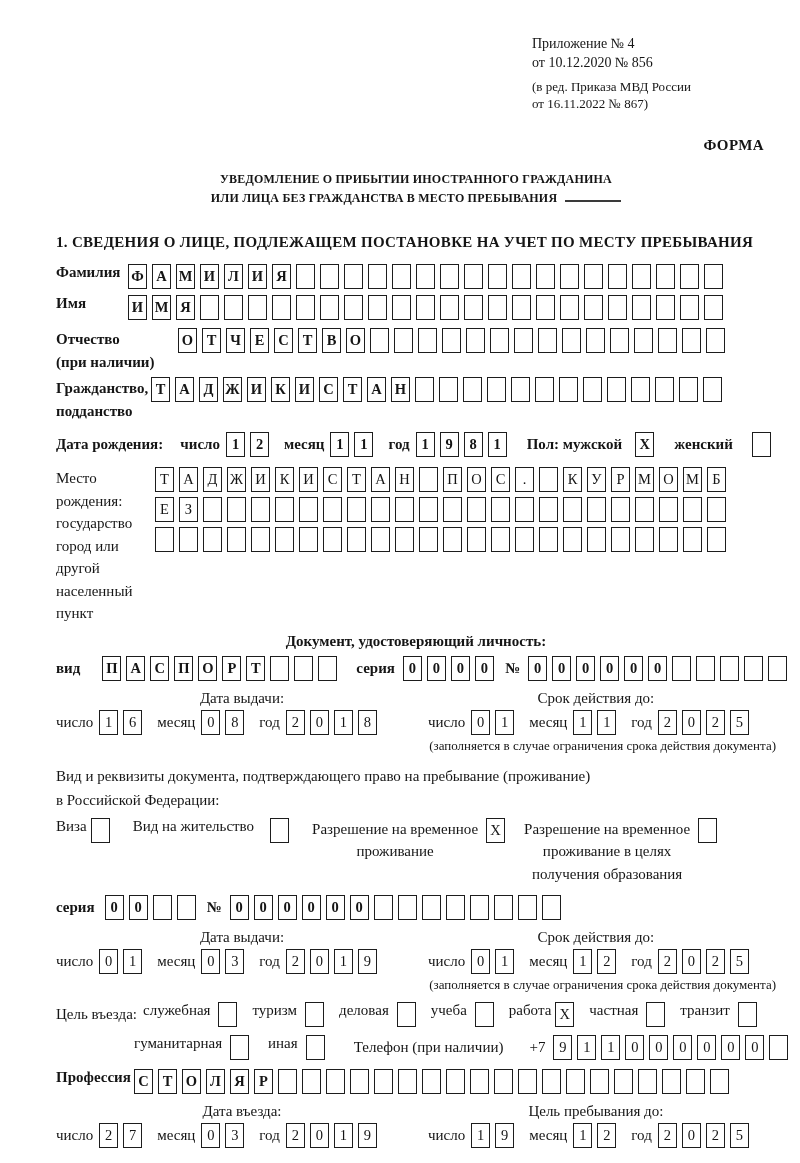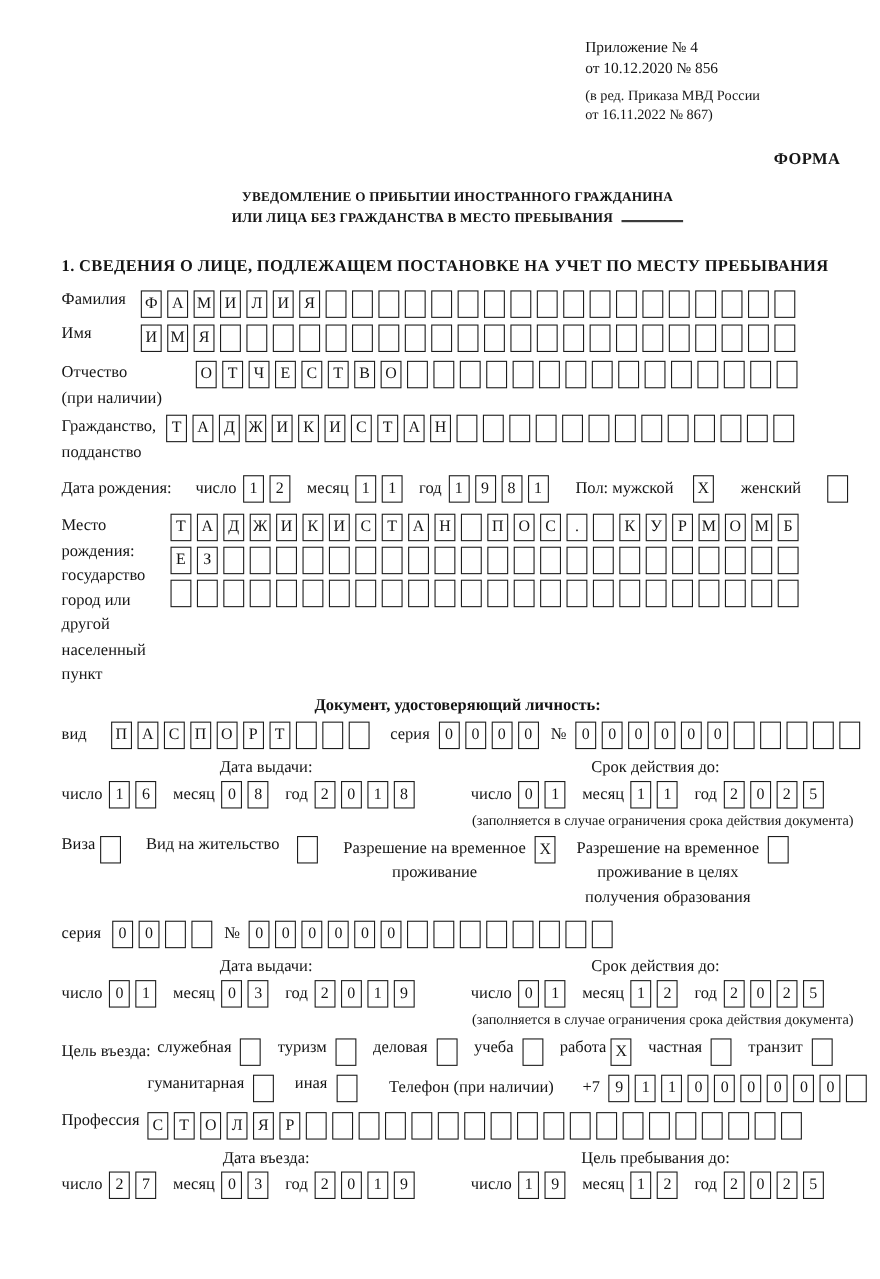--- a/index.html
+++ b/index.html
@@ -10,21 +10,21 @@
   
   .hdr{margin-left:auto;width:244px;font-size:14px;line-height:1.38;}
   .hdr .amend{font-size:13px;margin-top:5px;line-height:1.35;}
   .forma{text-align:right;font-weight:bold;font-size:15px;margin:24px 12px 0 0;letter-spacing:.4px;}
 
   .title{text-align:center;font-weight:bold;font-size:12px;margin-top:16px;line-height:1.6;letter-spacing:.2px;}
   .title .ul{display:inline-block;width:56px;border-bottom:2px solid #3a3a3a;margin-left:8px;}
 
   .sec{font-weight:bold;font-size:15px;margin-top:26px;letter-spacing:.3px;}
 
-  .row{display:flex;align-items:flex-start;margin-top:6px;font-size:15px;}
+  .row{display:flex;align-items:flex-start;margin-top:6px;font-size:15px;font-weight:bold;}
   .row.center{align-items:center;}
   .lbl{flex:none;}
   .lblcol{flex:none;line-height:1.55;}
   .boxes{display:inline-flex;flex:none;}
   .box{display:inline-flex;flex:none;align-items:center;justify-content:center;
        width:19px;height:25px;border:1.6px solid #1d1d1d;margin-right:5px;
        font-size:14.5px;background:#fff;box-sizing:border-box;}
   .w72{width:72px;} .w122{width:122px;} .w95{width:95px;} .w99{width:99px;} .w78{width:78px;}
 
   .mrow{display:flex;margin-top:10px;font-size:15px;}
@@ -397,20 +397,24 @@
             <span class="box">2</span>
             <span class="box">0</span>
             <span class="box">2</span>
             <span class="box">5</span>
           </span>
       </div>
     </div>
   </div>
   <div class="note">(заполняется в случае ограничения срока действия документа)</div>
 
+  <div class="para">
+    <div>Вид и реквизиты документа, подтверждающего право на пребывание (проживание)</div>
+    <div>в Российской Федерации:</div>
+  </div>
 
   <div class="optrow" style="margin-top:6px;">
     <span class="opt gap18">
       <span>Виза</span>
       <span class="box" style="margin-left:4px;"></span>
     </span>
     <span class="opt gap18">
       <span>Вид на жительство</span>
       <span class="box" style="margin-left:16px;"></span>
     </span>

